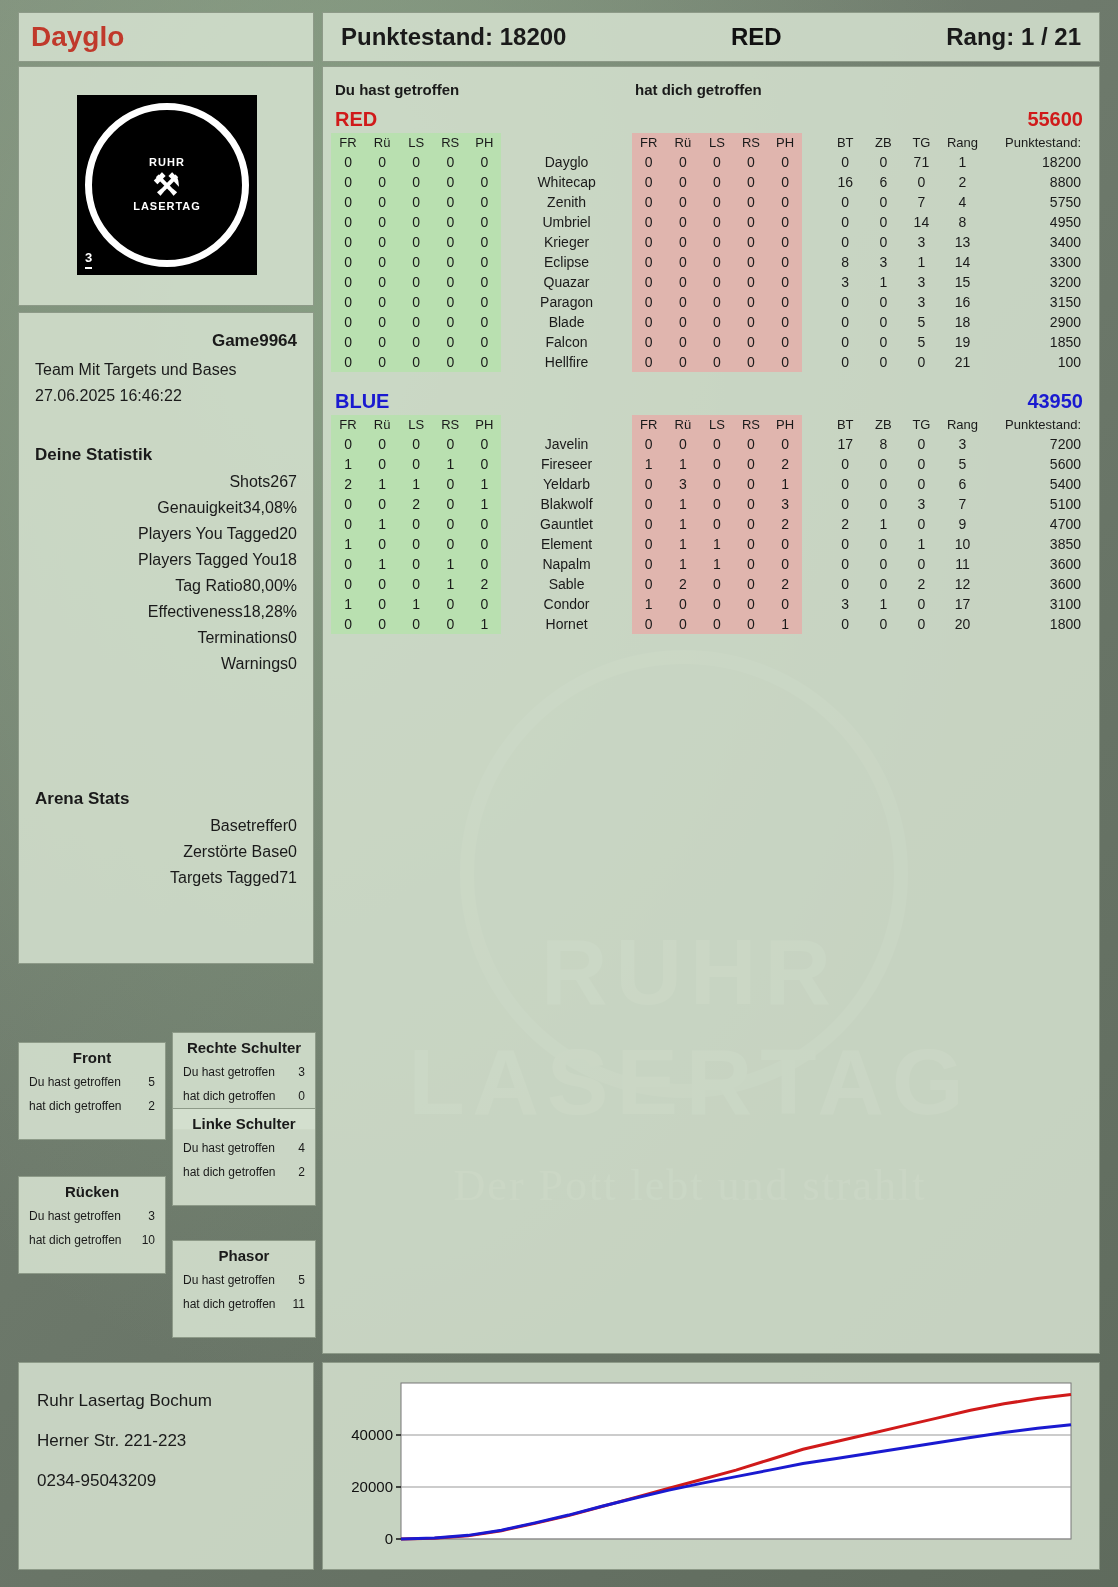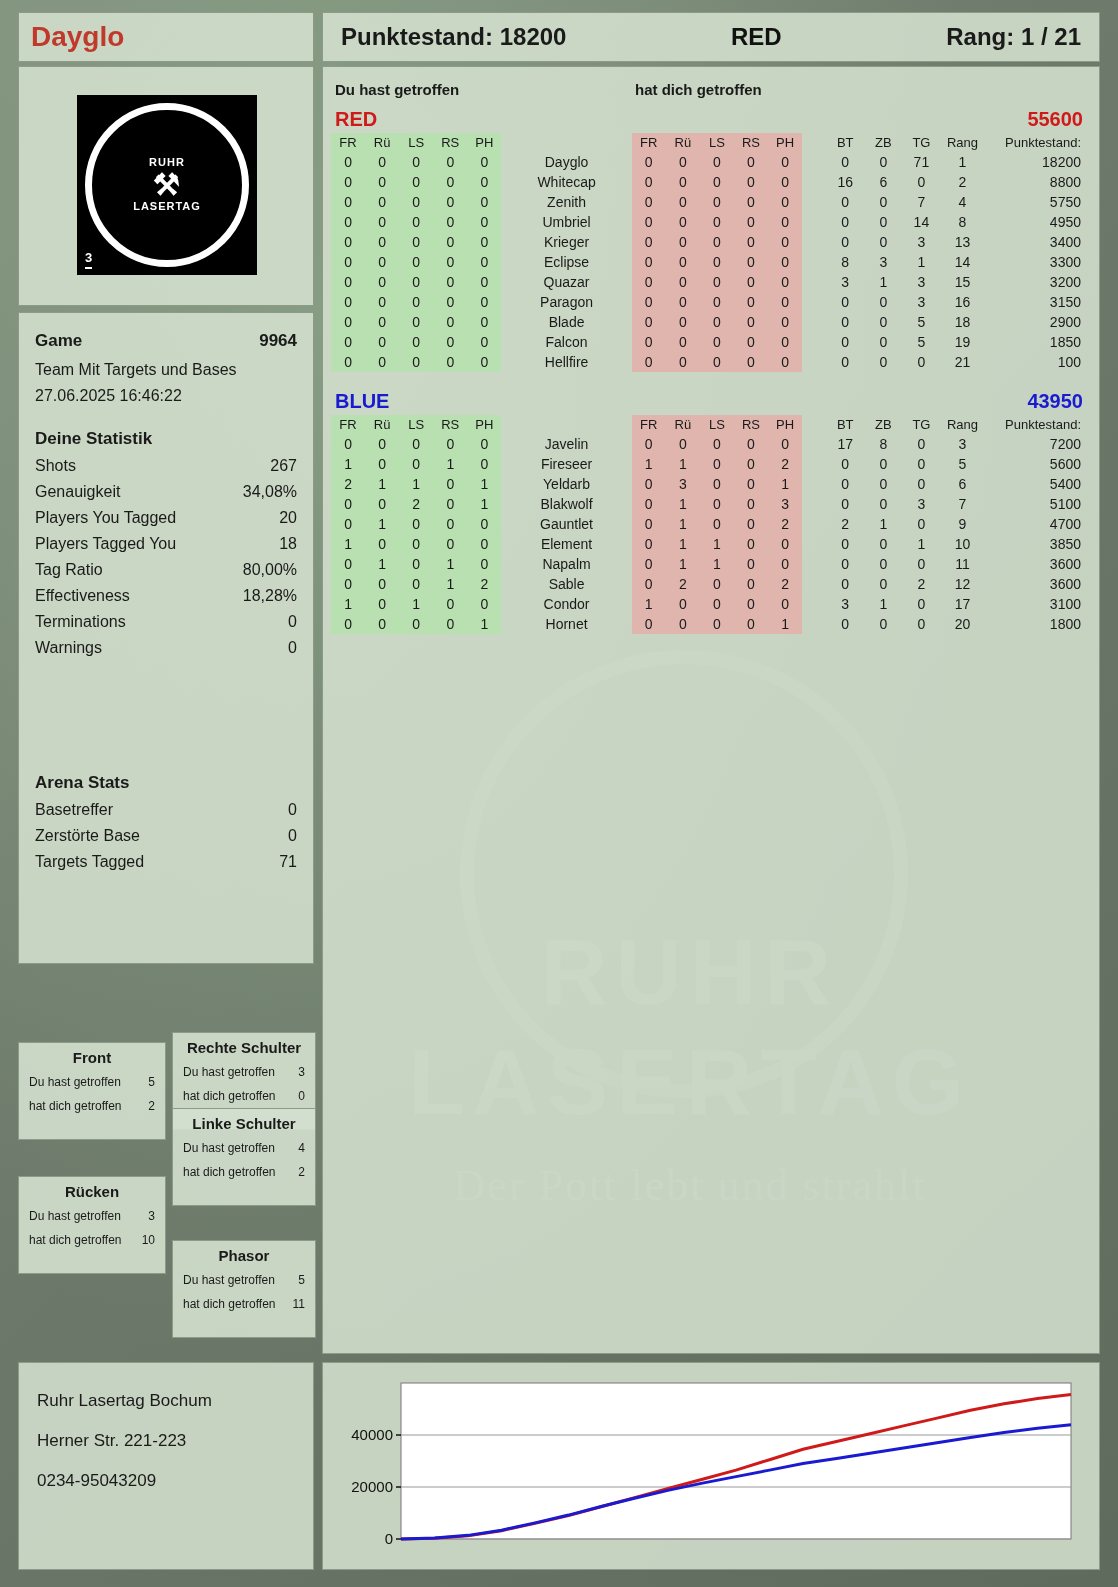--- a/index.html
+++ b/index.html
@@ -98,21 +98,21 @@
     font-size: 30px; color: #fff; line-height: 1;
   }
   .logo-num {
     position: absolute; left: 8px; bottom: 6px; color: #fff; font-size: 13px; font-weight: bold;
     border-bottom: 2px solid #fff; padding-bottom: 2px;
   }
 
   
   #left-stats { left: 18px; top: 312px; width: 296px; height: 652px; padding: 14px 16px; }
   .row {
-    display: flex; justify-content: space-between;
+    display: flex; justify-content: flex-end;
     font-size: 16px; padding: 4px 0;
   }
   .row.head { font-weight: bold; font-size: 17px; padding-bottom: 6px; }
   .single { font-size: 16px; padding: 4px 0; }
   .spacer-lg { height: 78px; }
   .section-title { font-weight: bold; font-size: 17px; padding: 6px 0 4px; margin-top: 28px; }
 
   
   .zone {
     background: rgba(212,224,206,0.9);
@@ -199,21 +199,21 @@
   </div>
 
   <div class="panel" id="left-stats">
     <div class="row head">
       <span>Game</span>
       <span>9964</span>
     </div>
     <div class="single">Team Mit Targets und Bases</div>
     <div class="single">27.06.2025 16:46:22</div>
 
-    <div class="section-title" style="margin-top:14px">Deine Statistik</div>
+    <div class="section-title" style="margin-top:30px">Deine Statistik</div>
     <div class="row">
         <span>Shots</span>
         <span>267</span>
       </div>
     <div class="row">
         <span>Genauigkeit</span>
         <span>34,08%</span>
       </div>
     <div class="row">
         <span>Players You Tagged</span>

